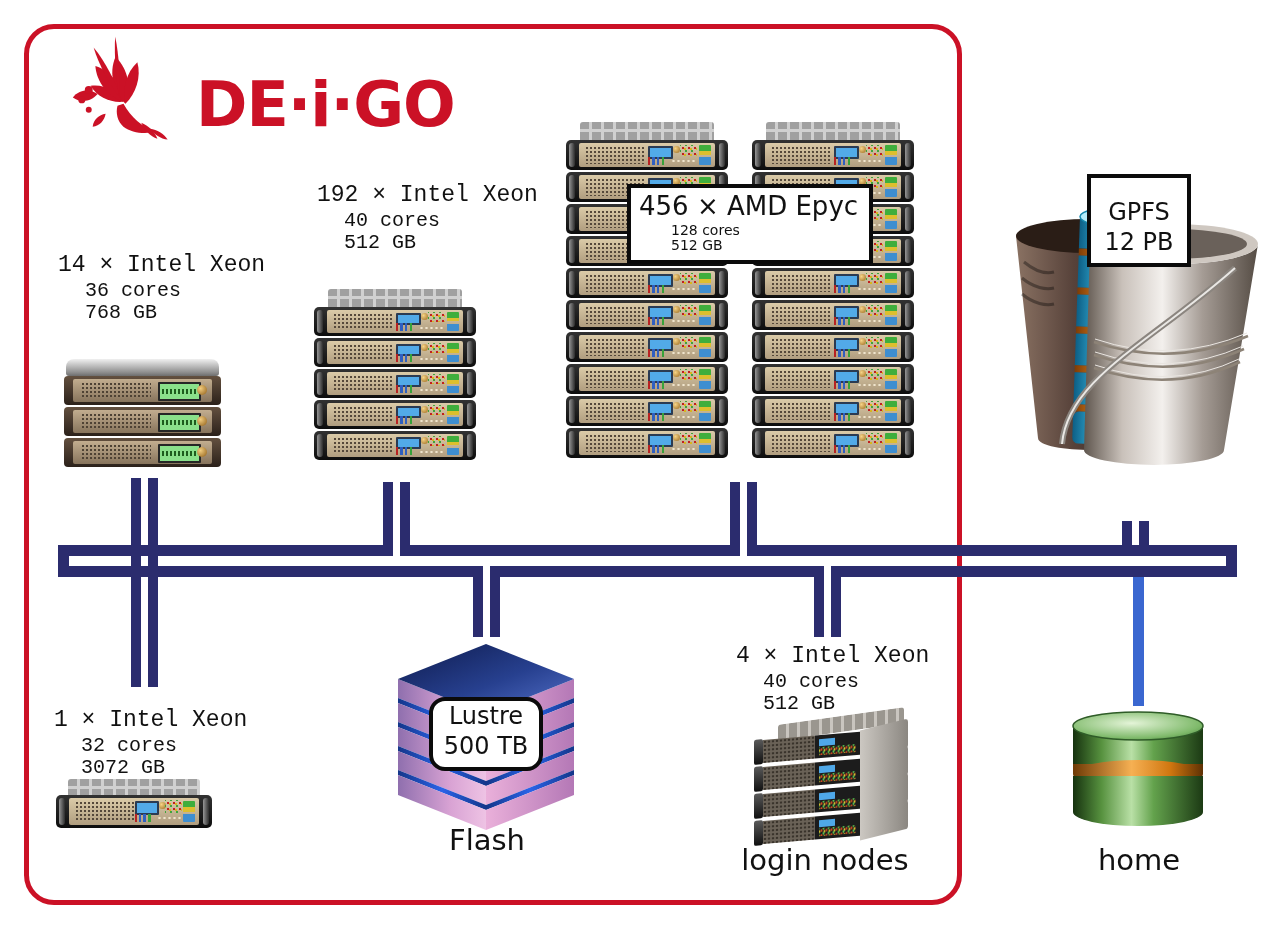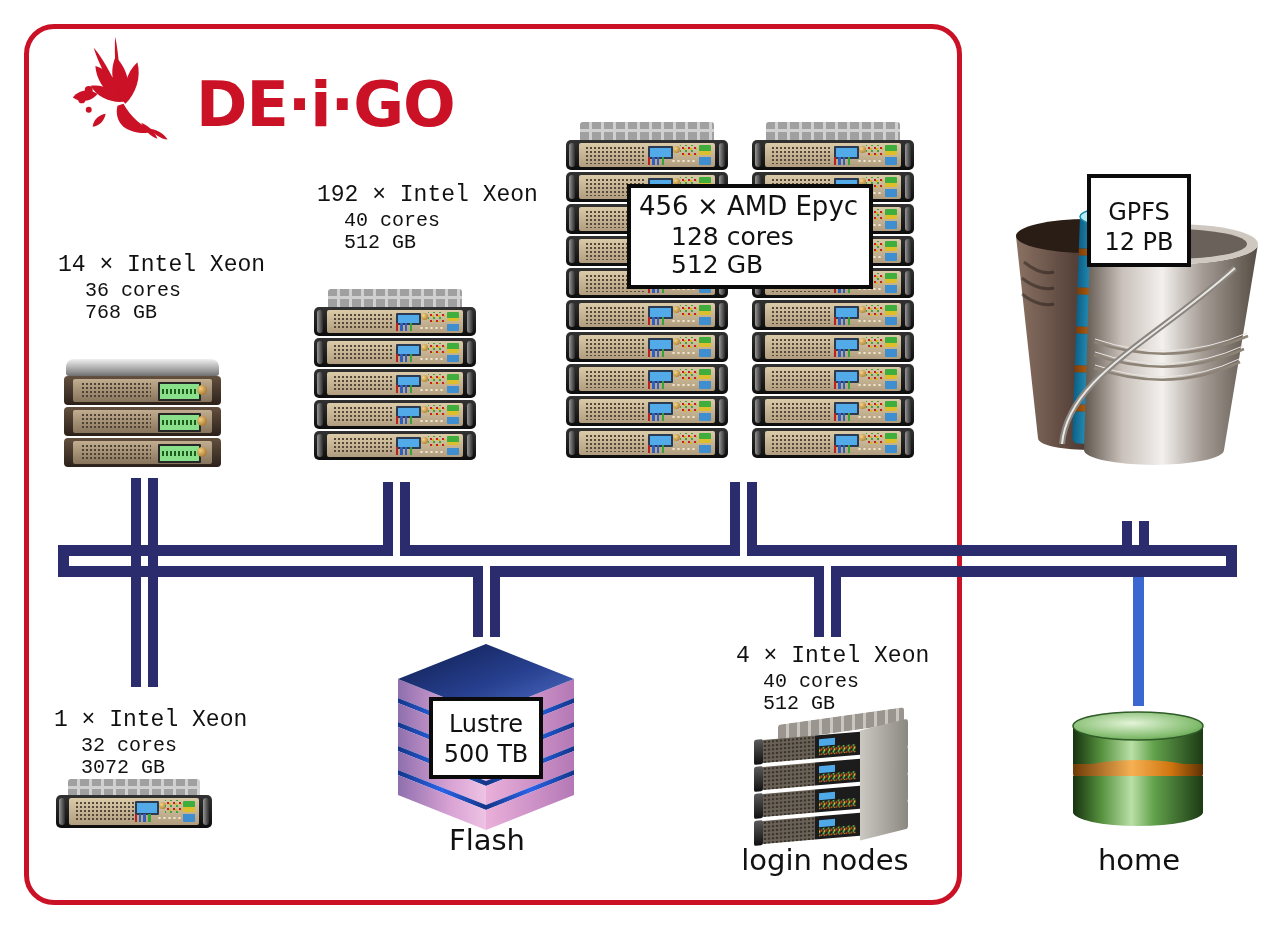--- a/index.html
+++ b/index.html
@@ -23,24 +23,24 @@
 
   
   .nlabel{position:absolute;z-index:3;white-space:nowrap;font-family:Liberation Mono, monospace;}
   .nlabel .t{font-size:23px;line-height:1.2;}
   .nlabel .s{font-size:20px;line-height:1.13;margin-left:27px;}
 
   
   .infobox{position:absolute;background:#fff;border:4px solid #0b0b0b;z-index:6;}
   .infobox.amd{left:627px;top:184px;width:224px;padding:2px 6px 6px 8px;}
   .infobox.amd .t{font-size:26px;line-height:1.25;white-space:nowrap;}
-  .infobox.amd .s{font-size:25px;line-height:1.12;margin-left:32px;white-space:nowrap;}
+  .infobox.amd .s{font-size:14px;line-height:1.12;margin-left:32px;white-space:nowrap;}
   .infobox.center{text-align:center;font-size:24px;line-height:1.25;}
   .infobox.gpfs{left:1087px;top:174px;width:96px;padding:19px 0 6px;}
-  .infobox.lustre{left:429px;top:697px;width:106px;padding:8px 0 6px;}
+  .infobox.lustre{left:429px;top:697px;width:106px;padding:0 0 6px;border-radius:16px;}
 
   
   .caption{position:absolute;z-index:3;font-size:29px;text-align:center;white-space:nowrap;}
 
   
   .net{position:absolute;background:var(--navy);z-index:4;}
   .net.h{height:11px;}
   .net.v{width:10px;}
   .net.u{width:11px;}
   .net.home{background:var(--blue);width:11px;z-index:4;}

